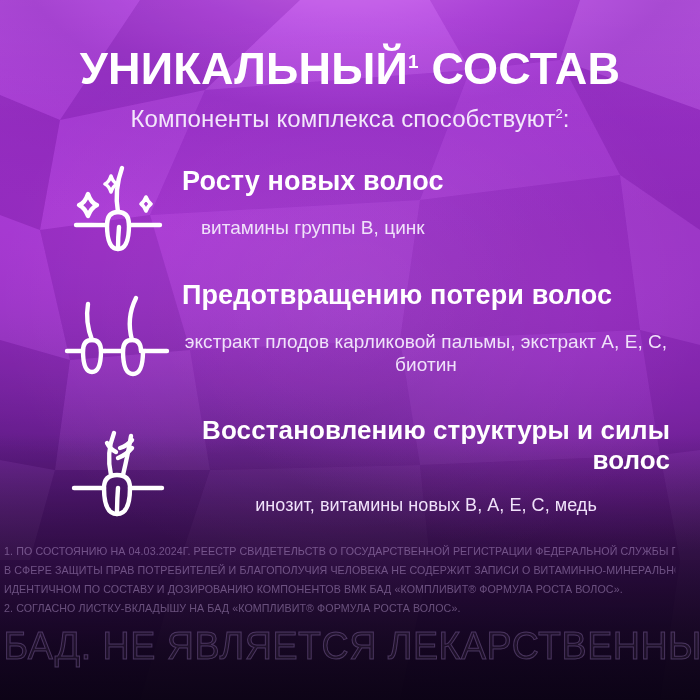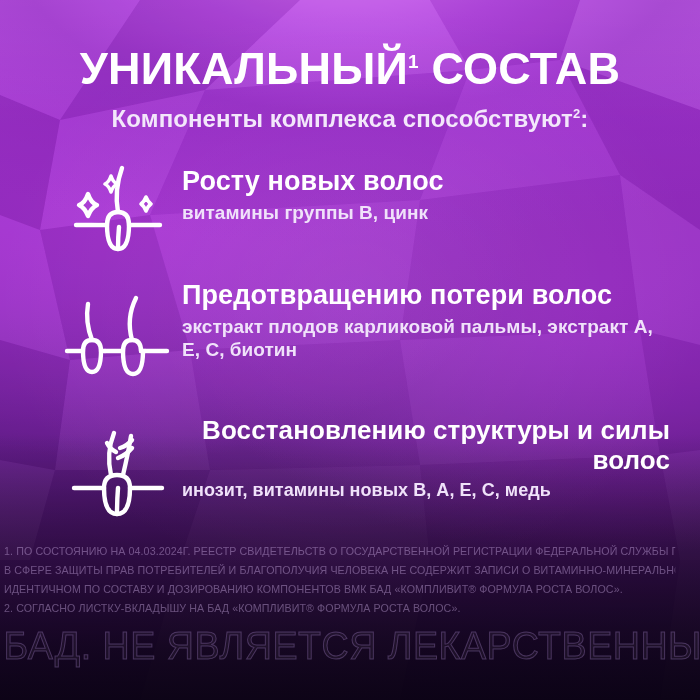--- a/index.html
+++ b/index.html
@@ -50,21 +50,21 @@
   }
   .title .sup {
     font-size: 19px;
     font-weight: 700;
     vertical-align: super;
     line-height: 0;
   }
   .subtitle {
     margin: 12px 0 0 0;
     font-size: 24px;
-    font-weight: 700;
+    font-weight: 400;
     color: #f3e7fb;
     letter-spacing: 0.1px;
   }
   .subtitle .sup {
     font-size: 13px;
     vertical-align: super;
     line-height: 0;
   }
 
   
@@ -90,26 +90,27 @@
   .benefit .texts { padding-top: 6px; }
   .b-head {
     margin: 0;
     font-size: 27px;
     font-weight: 800;
     color: #ffffff;
     line-height: 1.14;
     letter-spacing: 0.1px;
   }
   .b-sub {
-    margin: 5px 0 0 0;
+    margin: 20px 0 0 0;
     font-size: 19px;
-    font-weight: 700;
+    font-weight: 400;
     color: #f0e2fa;
     line-height: 1.2;
     letter-spacing: 0.05px;
+    text-align: center;
   }
 
   
   #benefit-row-0 { margin-top: 0; }
   #benefit-row-0 .texts { padding-top: 8px; }
   #benefit-row-1 { margin-top: 14px; }
   #benefit-row-1 .icon-box { height: 118px; }
   #benefit-row-1 .texts { padding-top: 0px; }
   #benefit-row-2 { margin-top: 16px; }
   #benefit-row-2 .icon-box { height: 112px; }

